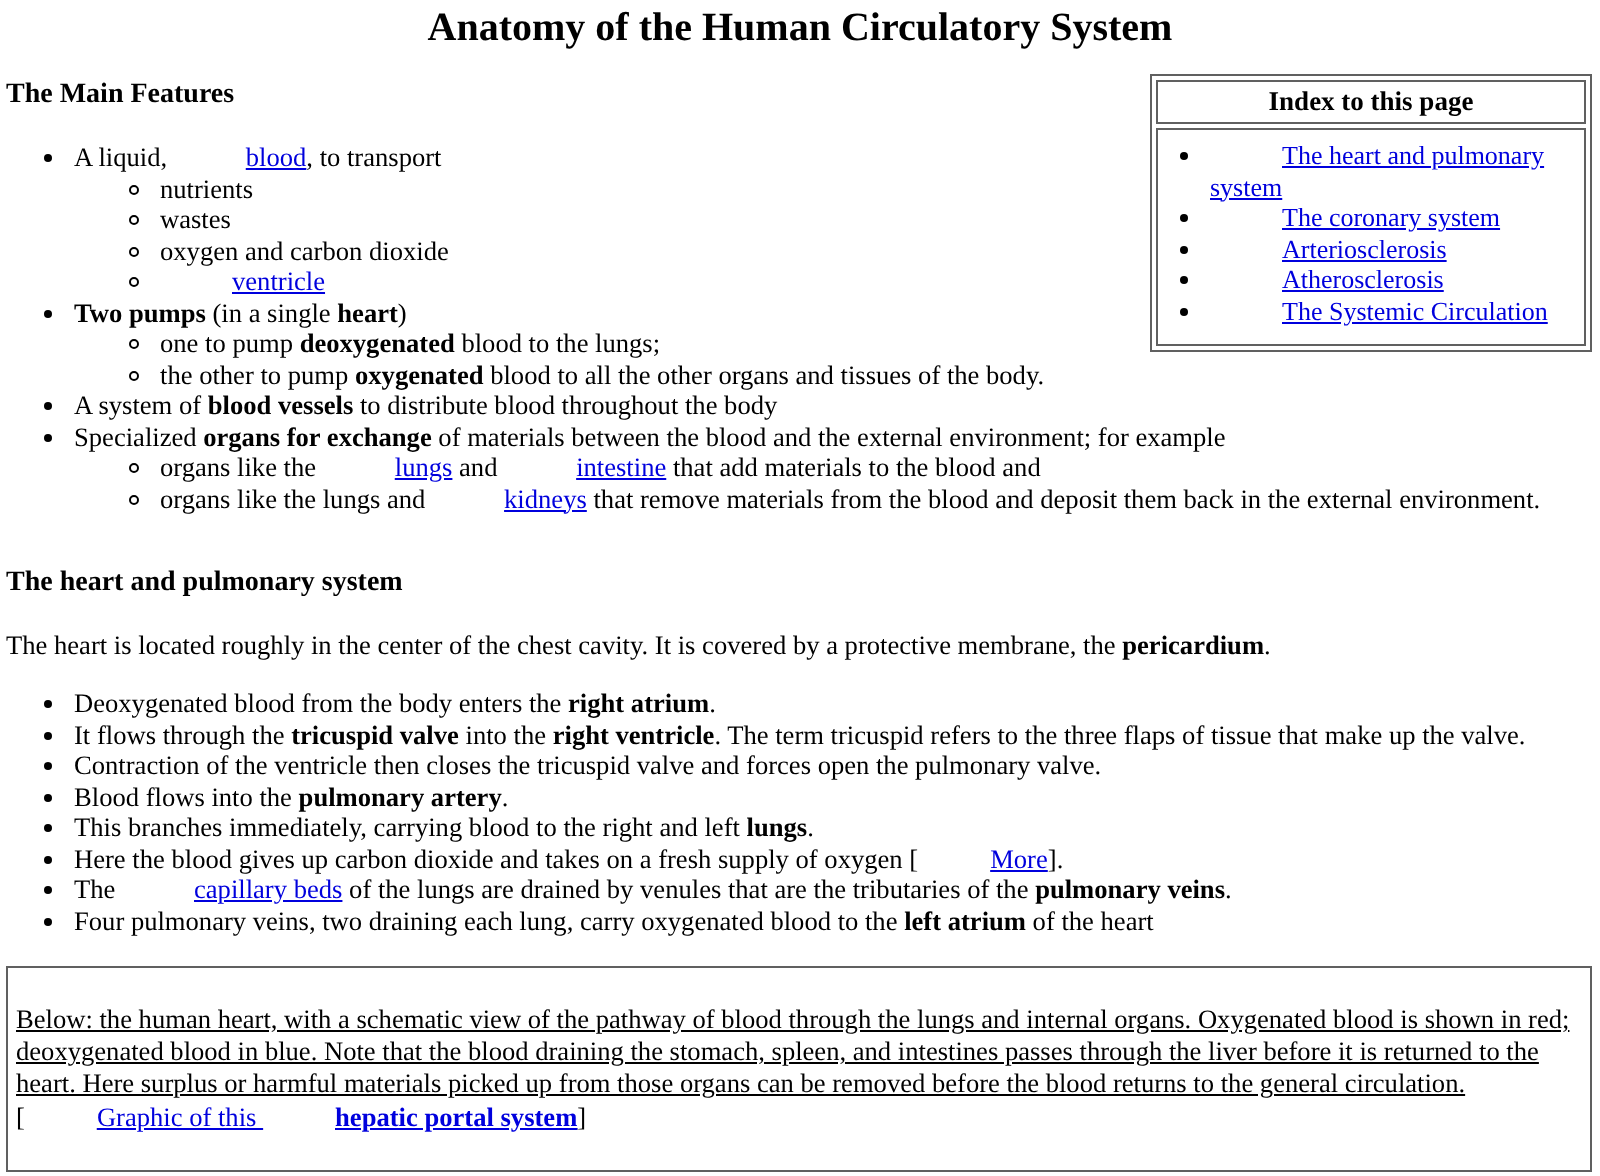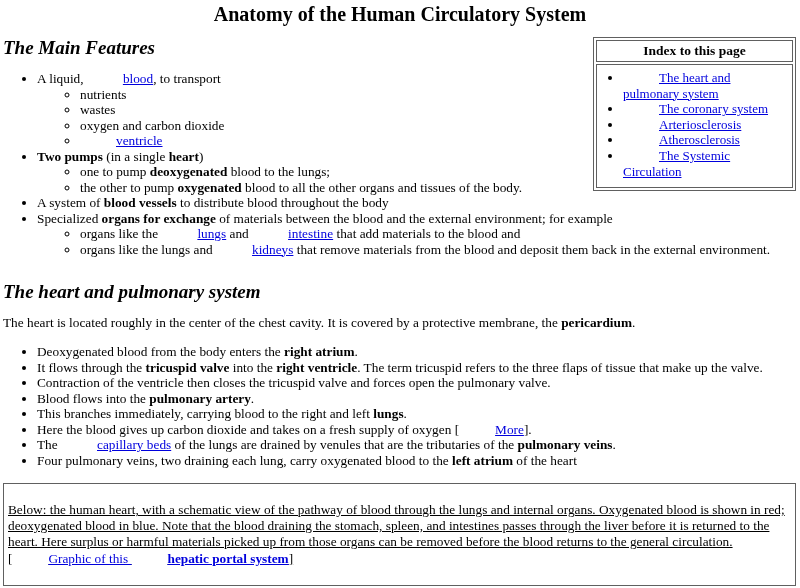--- a/index.html
+++ b/index.html
@@ -8,34 +8,34 @@
   body {
     width: 800px; height: 588px; overflow: hidden;
     font-family: "Liberation Serif", serif;
     font-size: 13.3px; color: #000;
   }
   .content { padding: 1px 3px 0 3px; }
   h1 {
     font-size: 20px; font-weight: bold; text-align: center;
     margin: 0 0 10px 0; line-height: 26px;
   }
-  h2 { font-size: 19px; font-weight: bold; margin: 0; line-height: 21px; font-style: italic; }
+  h2 { font-size: 14px; font-weight: bold; margin: 0; line-height: 21px; }
   h2.second { margin-top: 24px; }
   a { color: var(--link); text-decoration: underline; cursor: pointer; margin-left: 36px; }
   p { margin: 13px 0; line-height: 16px; }
 
   ul { margin: 0; }
   ul.l1 { margin: 13px 0 0 0; padding-left: 34px; list-style-type: disc; }
   ul.l1.spaced { margin-bottom: 15px; }
   ul.l2 { margin: 0; padding-left: 43px; list-style-type: circle; }
   li { line-height: 15.5px; }
 
   
   .index {
-    float: right; width: 203px;
+    float: right; width: 221px;
     border: 1px solid var(--border);
     padding: 2px; margin: 0 1px 10px 12px;
     background: #fff;
   }
   .index-h {
     border: 1px solid var(--border);
     font-weight: bold; text-align: center;
     font-size: 13.5px; padding: 2px 0; line-height: 16px;
   }
   .index-b { border: 1px solid var(--border); margin-top: 2px; padding: 5px 2px 8px 0; }

